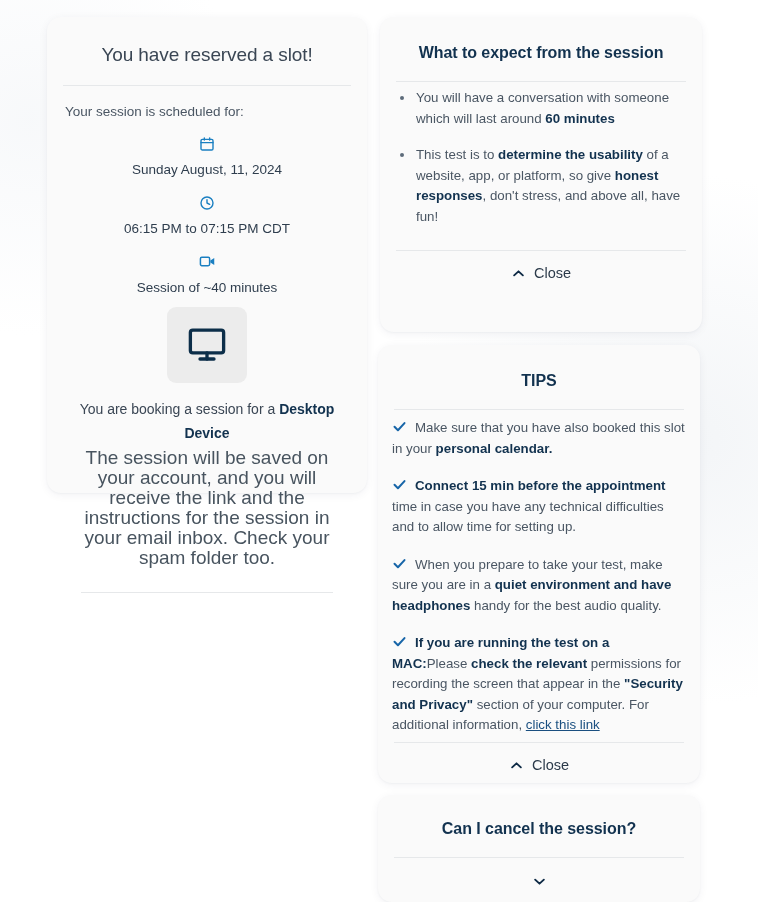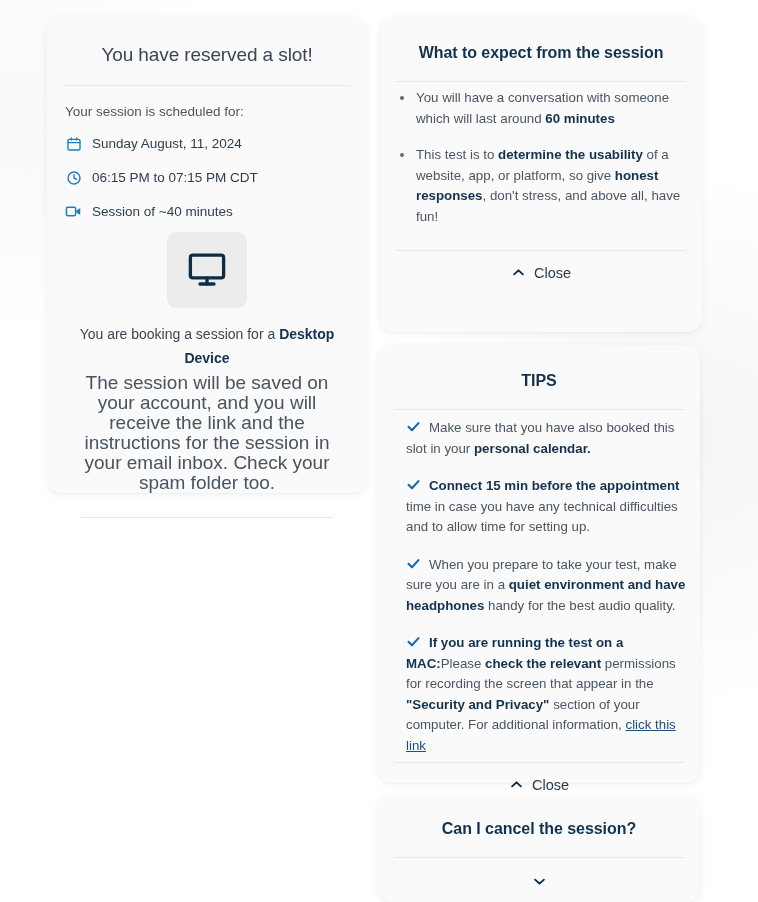--- a/index.html
+++ b/index.html
@@ -77,20 +77,21 @@
 
   .sched-list { margin-top: 14px; }
 
   .sched-row {
     display: flex;
     align-items: center;
     gap: 10px;
     margin-bottom: 17px;
     font-size: 13.5px;
     color: #2f3e4e;
+    flex-direction: column;
   }
   .sched-row:last-child { margin-bottom: 4px; }
 
   .sched-row .ico {
     width: 17px; height: 17px;
     flex: 0 0 17px;
     display: flex; align-items: center; justify-content: center;
     color: #1a7fc1;
   }
   .sched-row .ico svg { display: block; }
@@ -160,21 +161,20 @@
     background: #5d6b7a;
   }
   ul.bullets li b { color: #12324f; font-weight: 700; }
 
   .tips-list { padding: 8px 14px 0 14px; }
   .tip-item {
     font-size: 13.3px;
     line-height: 20.5px;
     color: #4a5663;
     margin-bottom: 17px;
-    margin-left: 14px;
   }
   .tip-item:last-child { margin-bottom: 6px; }
   .tip-item b { color: #12324f; font-weight: 700; }
   .tip-check {
     display: inline-block;
     vertical-align: -2px;
     margin-right: 8px;
     color: #1765a8;
   }
   .tip-check svg { display: block; }
@@ -186,21 +186,21 @@
   }
 
   .foot-divider {
     height: 1px;
     background: #e6e8ea;
     margin: 6px 16px 0;
   }
 
   .toggle-row {
     display: flex;
-    align-items: flex-start;
+    align-items: flex-end;
     justify-content: center;
     gap: 8px;
     padding: 14px 0 10px;
     cursor: pointer;
     color: #13293d;
   }
   .toggle-row .chev { display: flex; align-items: center; color: #0e2a45; }
   .toggle-label {
     font-size: 14.5px;
     color: #2b3a4a;

